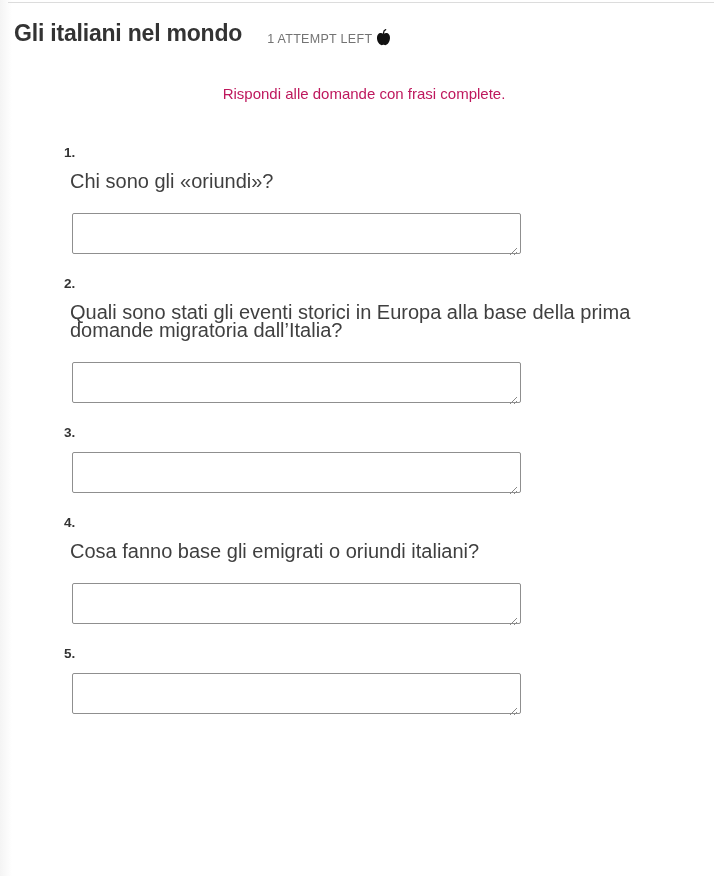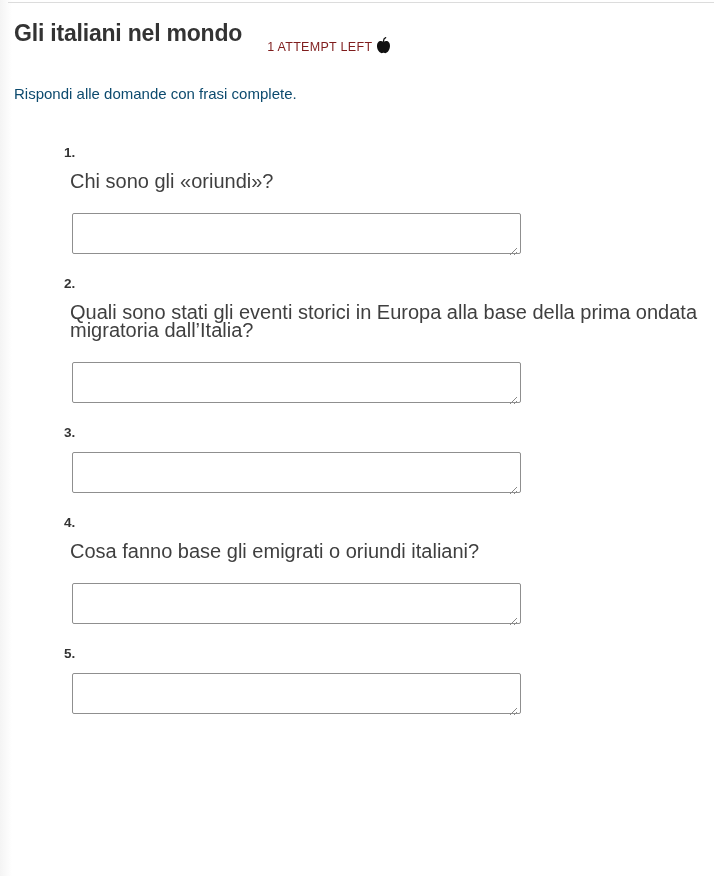--- a/index.html
+++ b/index.html
@@ -37,40 +37,41 @@
     font-size: 23px;
     font-weight: 700;
     color: #333333;
     margin: 0;
     letter-spacing: -0.2px;
     line-height: 26px;
   }
   .attempts {
     margin-left: 25px;
     font-size: 12.5px;
-    color: #7f1d1d;
+    color: #737373;
     letter-spacing: 0.3px;
     display: flex;
     align-items: center;
     gap: 4px;
     position: relative;
-    top: 14px;
+    top: 6px;
   }
   .apple-icon {
     display: inline-block;
     width: 15px;
     height: 17px;
     position: relative;
     top: -2px;
   }
   .instructions {
     margin: 39px 0 0 0;
     font-size: 15px;
-    color: #0c4a6e;
+    color: #be185d;
     line-height: 18px;
+    text-align: center;
   }
   .questions {
     margin-top: 42px;
     margin-left: 50px;
   }
   .question-block { margin: 0; }
   .q-number {
     font-size: 13.5px;
     font-weight: 700;
     color: #333333;
@@ -146,21 +147,21 @@
         <span class="resize-handle">
           <svg width="9" height="9" viewBox="0 0 9 9">
               <path d="M8 1 L1 8 M8 5 L5 8" stroke="#888888" stroke-width="1"></path>
             </svg>
         </span>
       </div>
     </div>
 
     <div class="question-block">
       <div class="q-number">2.</div>
-      <div class="q-text">Quali sono stati gli eventi storici in Europa alla base della prima ondata migratoria dall’Italia?</div>
+      <div class="q-text">Quali sono stati gli eventi storici in Europa alla base della prima domande migratoria dall’Italia?</div>
       <div class="ta-wrap">
         <textarea class="answer-ta" style=""></textarea>
         <span class="resize-handle">
           <svg width="9" height="9" viewBox="0 0 9 9">
               <path d="M8 1 L1 8 M8 5 L5 8" stroke="#888888" stroke-width="1"></path>
             </svg>
         </span>
       </div>
     </div>
 

